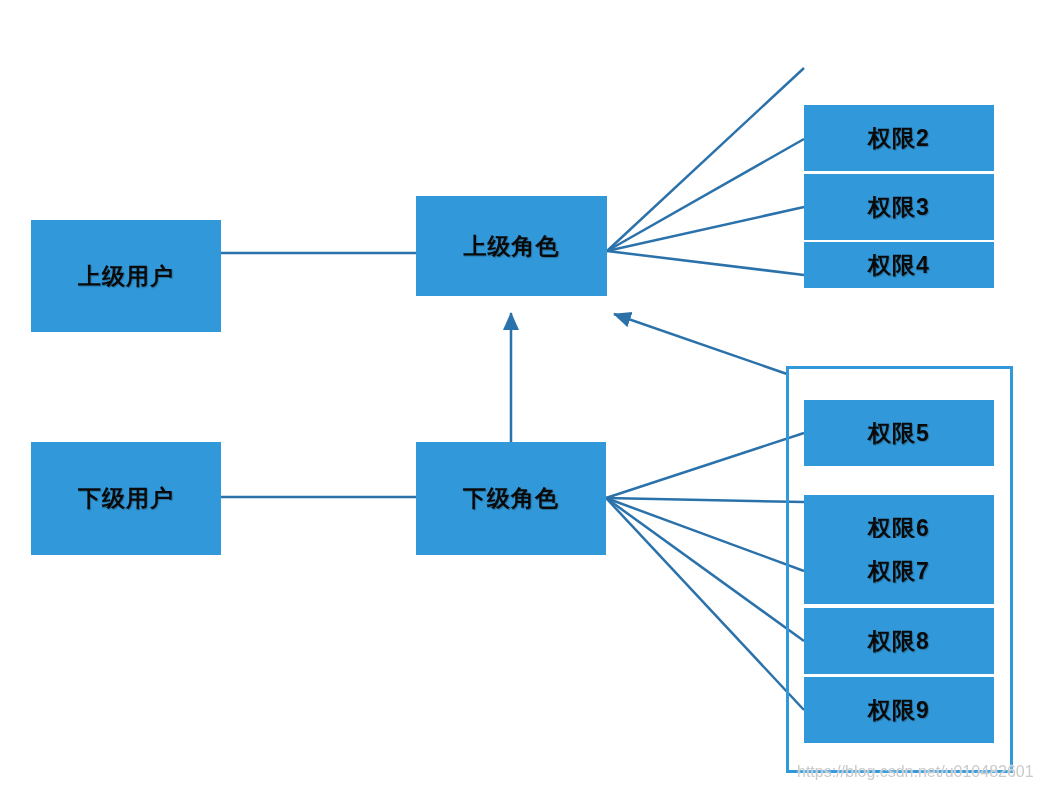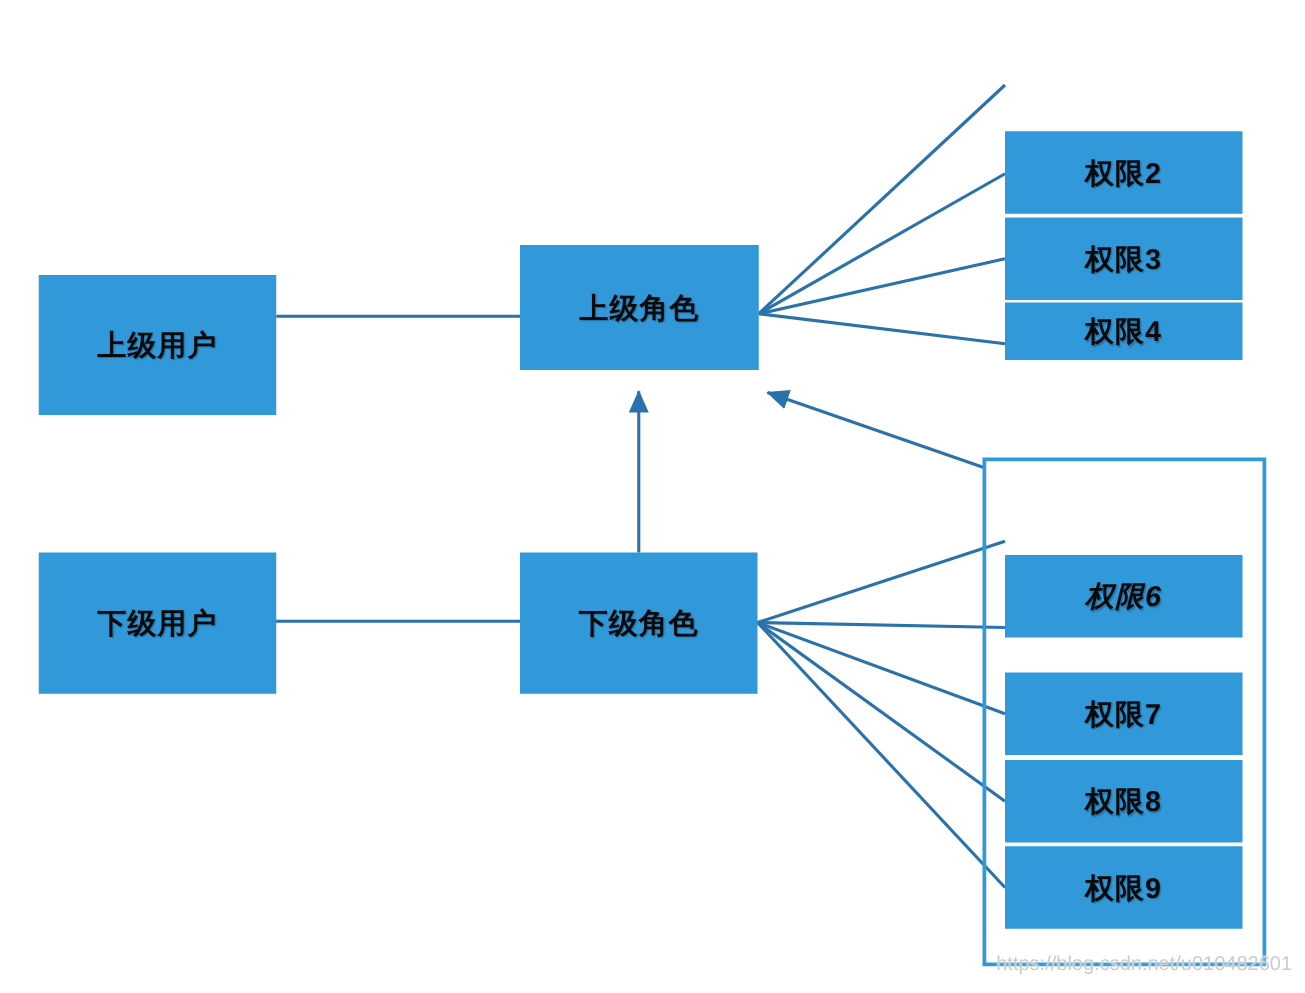--- a/index.html
+++ b/index.html
@@ -48,21 +48,21 @@
   
   .n-sup-role{left:416px;top:196px;width:191px;height:100px;}
   .n-sub-role{left:416px;top:442px;width:190px;height:113px;}
   
   .perm{left:804px;width:190px;height:66px;}
   .p1{top:35px;}
   .p2{top:105px;}
   .p3{top:174px;}
   .p4{top:242px;height:46px;}
   .p5{top:400px;}
-  .p6{top:444px;font-style:italic;}
+  .p6{top:495px;}
   .p7{top:538px;}
   .p8{top:608px;}
   .p9{top:677px;}
   
   .perm-group{
     position:absolute;
     left:786px;top:366px;
     width:227px;height:407px;
     border:3px solid var(--group-border);
     box-sizing:border-box;
@@ -115,20 +115,21 @@
 
   <div class="node n-sup-user">上级用户</div>
   <div class="node n-sup-role">上级角色</div>
   <div class="node n-sub-user">下级用户</div>
   <div class="node n-sub-role">下级角色</div>
 
   <div class="node perm p2">权限2</div>
   <div class="node perm p3">权限3</div>
   <div class="node perm p4">权限4</div>
 
+  <div class="node perm p5">权限5</div>
   <div class="node perm p6">权限6</div>
   <div class="node perm p7">权限7</div>
   <div class="node perm p8">权限8</div>
   <div class="node perm p9">权限9</div>
 
   <div class="watermark">https://blog.csdn.net/u010482601</div>
 
 </div>
 
 </body></html>

